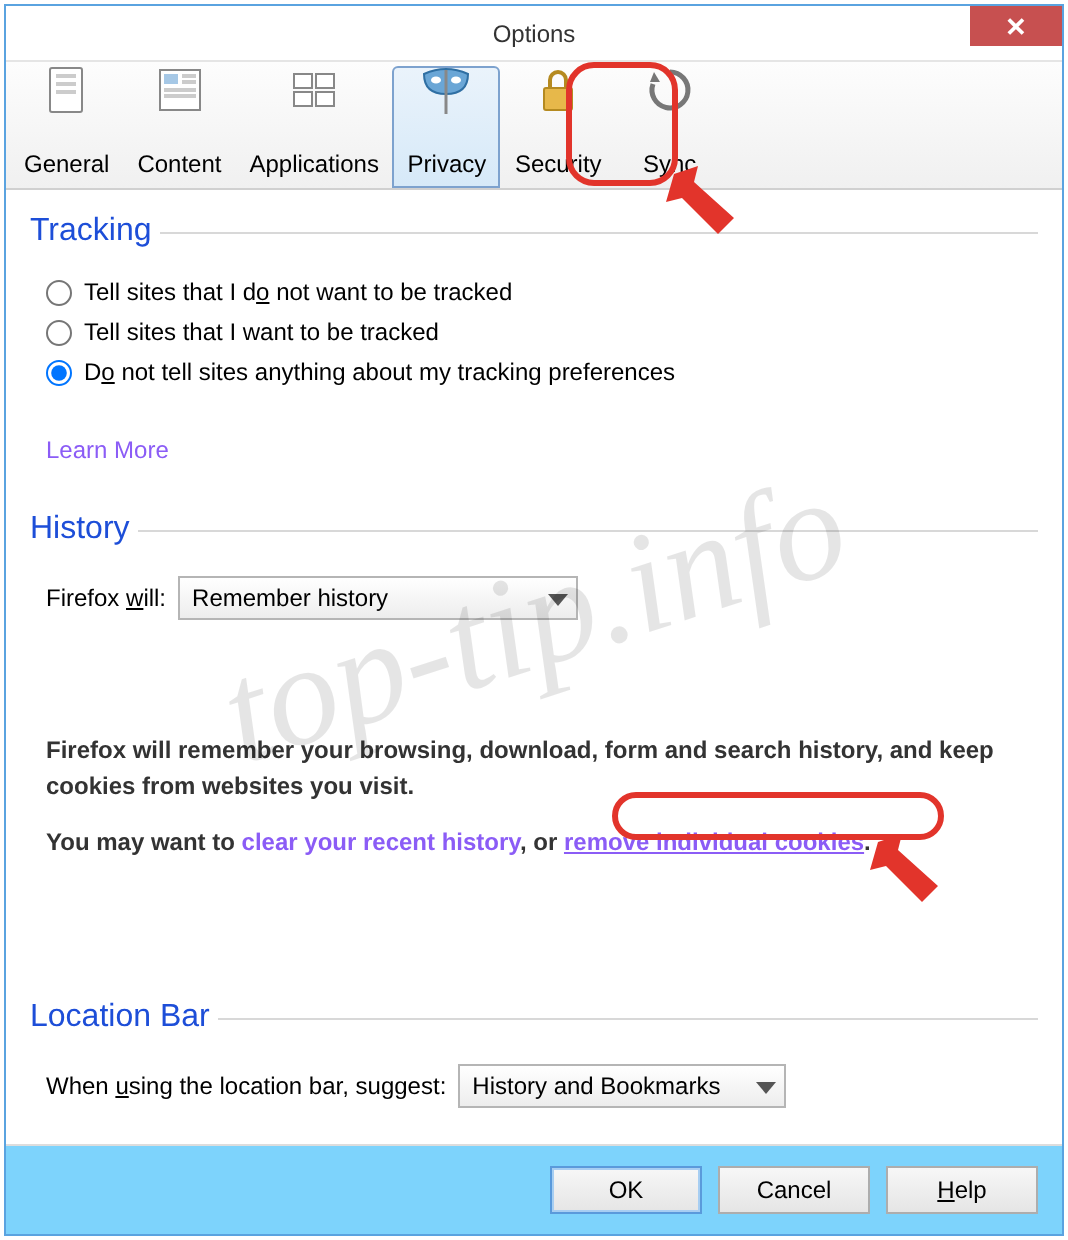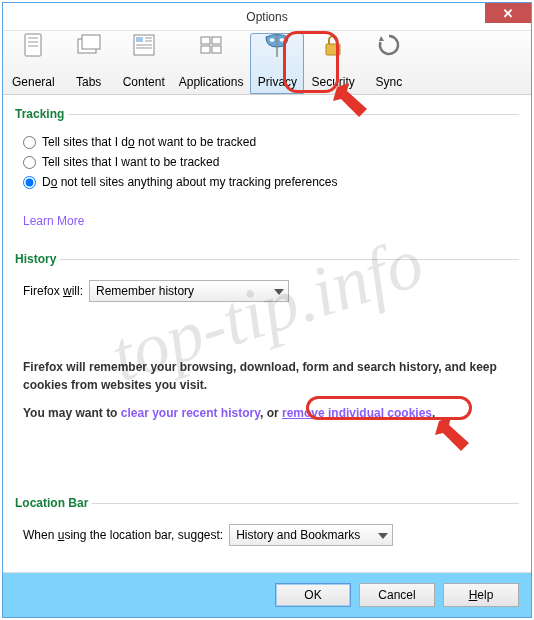--- a/index.html
+++ b/index.html
@@ -90,25 +90,24 @@
   fieldset.group {
     border: 1px solid #d8d8d8;
     border-left: none;
     border-right: none;
     border-bottom: none;
     margin: 4px 0 14px 0;
     padding: 8px 2px 4px 2px;
     position: relative;
   }
   fieldset.group > legend {
-    font-size: 12px;
-    color: #15803d;
+    font-size: 16px;
+    color: #1d4ed8;
     padding: 0 4px 0 0;
     margin-left: -2px;
-    font-weight: bold;
   }
   .radio-row, .row {
     display: flex;
     align-items: center;
     gap: 6px;
     margin: 6px 0 6px 6px;
     font-size: 12px;
   }
   .radio-row input[type=radio] { margin: 0; }
   .u { text-decoration: underline; }
@@ -201,29 +200,20 @@
     <div class="tab">
       <span class="icon">
         <svg width="28" height="28" viewBox="0 0 28 28">
             <rect x="6" y="3" width="16" height="22" rx="1" fill="#fff" stroke="#888"></rect>
             <rect x="9" y="6" width="10" height="2" fill="#ccc"></rect>
             <rect x="9" y="10" width="10" height="2" fill="#ccc"></rect>
             <rect x="9" y="14" width="10" height="2" fill="#ccc"></rect>
           </svg>
       </span>
       <span class="label">General</span>
-    </div>
-    <div class="tab">
-      <span class="icon">
-        <svg width="28" height="28" viewBox="0 0 28 28">
-            <rect x="3" y="8" width="18" height="14" fill="#fff" stroke="#888"></rect>
-            <rect x="7" y="4" width="18" height="14" fill="#fff" stroke="#888"></rect>
-          </svg>
-      </span>
-      <span class="label">Tabs</span>
     </div>
     <div class="tab">
       <span class="icon">
         <svg width="28" height="28" viewBox="0 0 28 28">
             <rect x="4" y="4" width="20" height="20" fill="#fff" stroke="#888"></rect>
             <rect x="6" y="6" width="7" height="5" fill="#a6c8e6"></rect>
             <rect x="15" y="6" width="7" height="2" fill="#ccc"></rect>
             <rect x="15" y="9" width="7" height="2" fill="#ccc"></rect>
             <rect x="6" y="13" width="16" height="2" fill="#ccc"></rect>
             <rect x="6" y="16" width="16" height="2" fill="#ccc"></rect>

